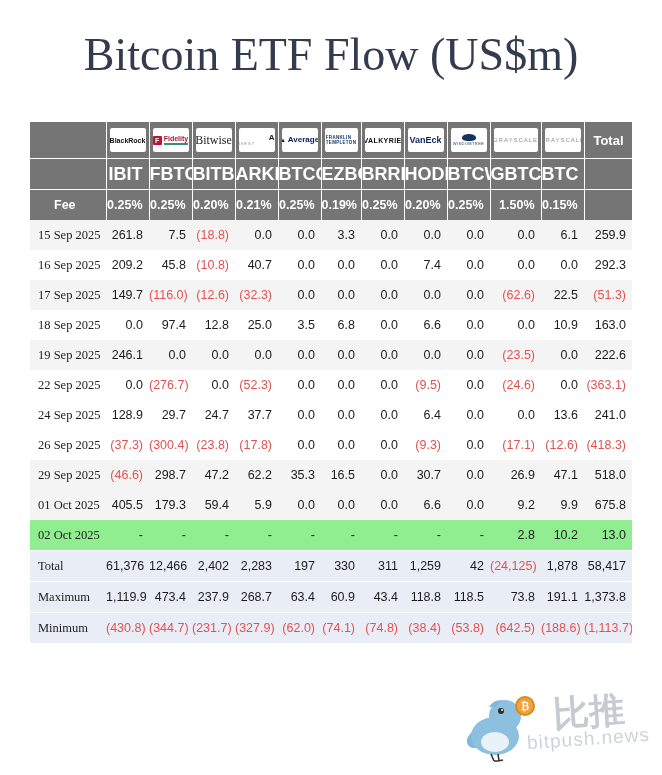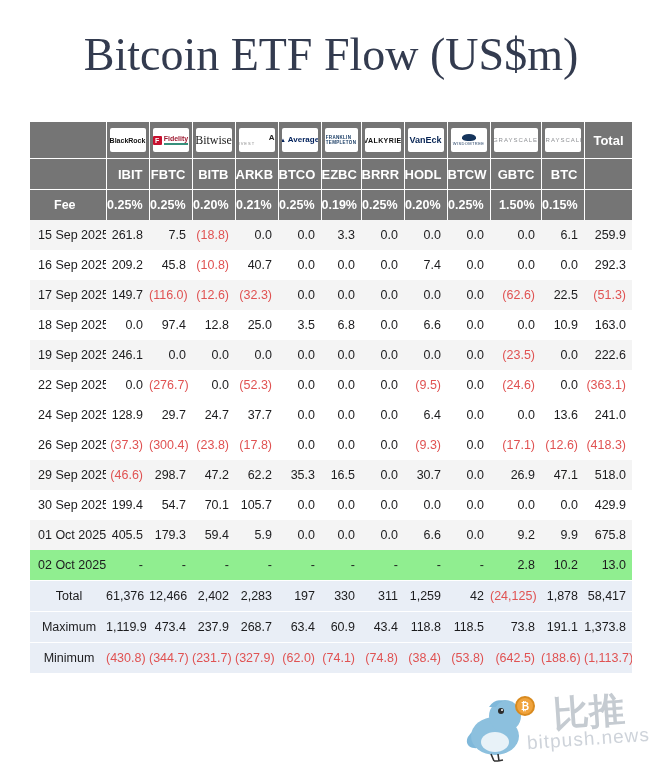--- a/index.html
+++ b/index.html
@@ -15,21 +15,21 @@
     font-size:46px;color:var(--title);
   }
   table{
     position:absolute;left:30px;top:122px;width:602px;
     border-collapse:collapse;table-layout:fixed;
     font-size:12.5px;color:var(--text);
   }
   th,td{padding:0;font-weight:normal;overflow:hidden;white-space:nowrap;}
   
   tr.logo-row th{background:var(--header-bg);height:36px;border-right:1px solid #fff;border-bottom:1px solid #fff;}
-  tr.ticker-row th{background:var(--header-bg);height:30px;color:#fff;font-weight:bold;font-size:13px;text-align:right;padding-right:6px;border-right:1px solid #fff;border-bottom:1px solid #fff;}
+  tr.ticker-row th{background:var(--header-bg);height:30px;color:#fff;font-weight:bold;font-size:18px;text-align:right;padding-right:6px;border-right:1px solid #fff;border-bottom:1px solid #fff;}
   tr.fee-row th{background:var(--header-bg);height:30px;color:#fff;font-weight:bold;font-size:12.5px;text-align:right;padding-right:6px;border-right:1px solid #fff;}
   tr.fee-row th.lbl, tr.ticker-row th.lbl{text-align:left;padding-left:24px;}
   th.total-h{color:#fff;font-weight:bold;font-size:13px;text-align:right;padding-right:8px;}
   .logo-box{background:#fff;border-radius:2px;height:24px;margin:0 3px;display:flex;align-items:center;justify-content:center;gap:2px;overflow:hidden;}
   .lg{line-height:1;}
   .lg-blackrock{font-weight:bold;font-size:7px;color:#111;}
   .fid-badge{background:#c8102e;color:#fff;font-weight:bold;font-size:7px;width:9px;height:9px;border-radius:1px;display:inline-flex;align-items:center;justify-content:center;}
   .lg-fidelity{font-weight:bold;font-size:7px;color:#9e1b32;border-bottom:2px solid #368f7b;padding-bottom:1px;}
   .lg-bitwise{font-family:Liberation Serif, serif;font-size:12px;color:#222;}
   .ark-mark{font-size:10px;color:#444;line-height:1;}
@@ -39,21 +39,21 @@
   .inv-mark{color:#00205b;font-size:6px;line-height:1;}
   .lg-invesco{font-weight:bold;font-size:8px;color:#00205b;}
   .ft-a{font-size:4.5px;font-weight:bold;color:#10355f;letter-spacing:.3px;line-height:1.2;text-transform:uppercase;}
   .lg-valkyrie{font-weight:bold;font-size:7px;color:#111;letter-spacing:.4px;text-transform:uppercase;}
   .lg-vaneck{font-weight:bold;font-size:9px;color:#0a2756;}
   .wt-mark{width:14px;height:7px;background:#16355c;border-radius:50% 50% 40% 40%;}
   .lg-wisdomtree{font-size:4px;color:#16355c;letter-spacing:.4px;text-transform:uppercase;line-height:1.3;}
   .lg-grayscale{font-size:6px;color:#8e9094;letter-spacing:1px;text-transform:uppercase;}
   
   td{height:30px;text-align:right;padding-right:6px;}
-  td.date{text-align:center;padding-left:8px;}
+  td.date{text-align:left;padding-left:8px;font-family:Liberation Serif, serif;}
   tr.row-odd td{background:var(--odd-row);}
   tr.row-green td{background:var(--green);}
   tr.summary td{background:var(--summary-bg);border-top:1px solid #fff;}
   .neg{color:var(--neg);}
   
   .watermark{position:absolute;left:465px;top:686px;width:196px;height:84px;pointer-events:none;}
   .wm-cn{position:absolute;left:88px;top:2px;font-size:36px;font-weight:bold;color:rgba(150,160,172,.55);transform:rotate(-4deg);}
   .wm-en{position:absolute;left:62px;top:42px;font-size:19px;color:rgba(165,175,188,.55);transform:rotate(-4deg);letter-spacing:1px;}
   .bird{position:absolute;left:0;top:8px;}
 </style>
@@ -307,35 +307,20 @@
         <td class="">47.2</td>
         <td class="">62.2</td>
         <td class="">35.3</td>
         <td class="">16.5</td>
         <td class="">0.0</td>
         <td class="">30.7</td>
         <td class="">0.0</td>
         <td class="">26.9</td>
         <td class="">47.1</td>
         <td class="">518.0</td>
-      </tr>
-      <tr class="">
-        <td class="date">30 Sep 2025</td>
-        <td class="">199.4</td>
-        <td class="">54.7</td>
-        <td class="">70.1</td>
-        <td class="">105.7</td>
-        <td class="">0.0</td>
-        <td class="">0.0</td>
-        <td class="">0.0</td>
-        <td class="">0.0</td>
-        <td class="">0.0</td>
-        <td class="">0.0</td>
-        <td class="">0.0</td>
-        <td class="">429.9</td>
       </tr>
       <tr class="row-odd">
         <td class="date">01 Oct 2025</td>
         <td class="">405.5</td>
         <td class="">179.3</td>
         <td class="">59.4</td>
         <td class="">5.9</td>
         <td class="">0.0</td>
         <td class="">0.0</td>
         <td class="">0.0</td>

